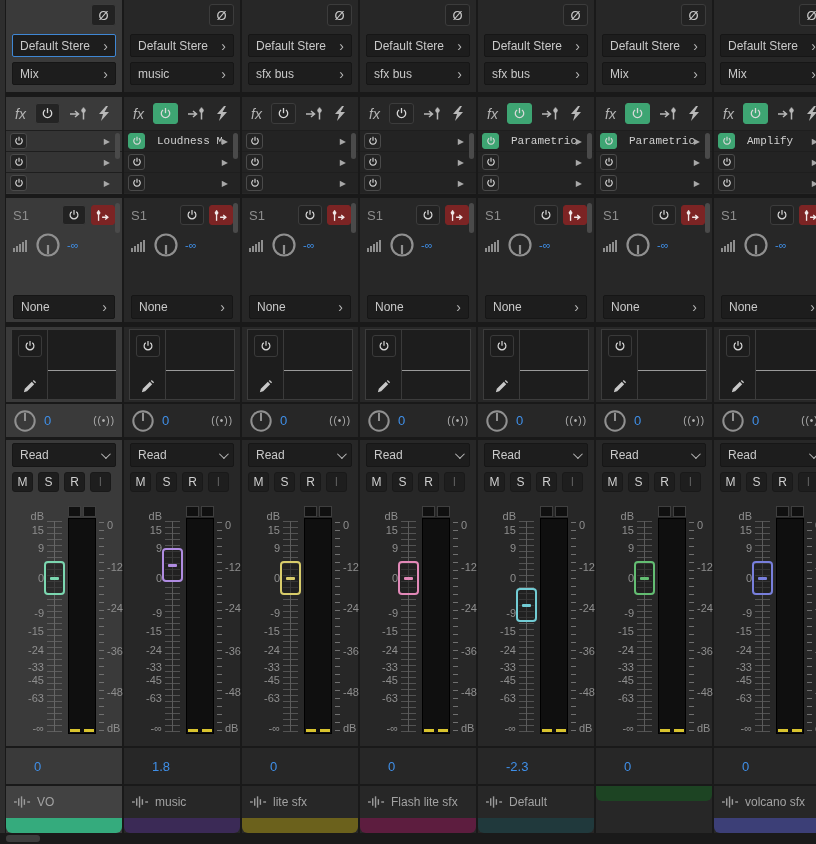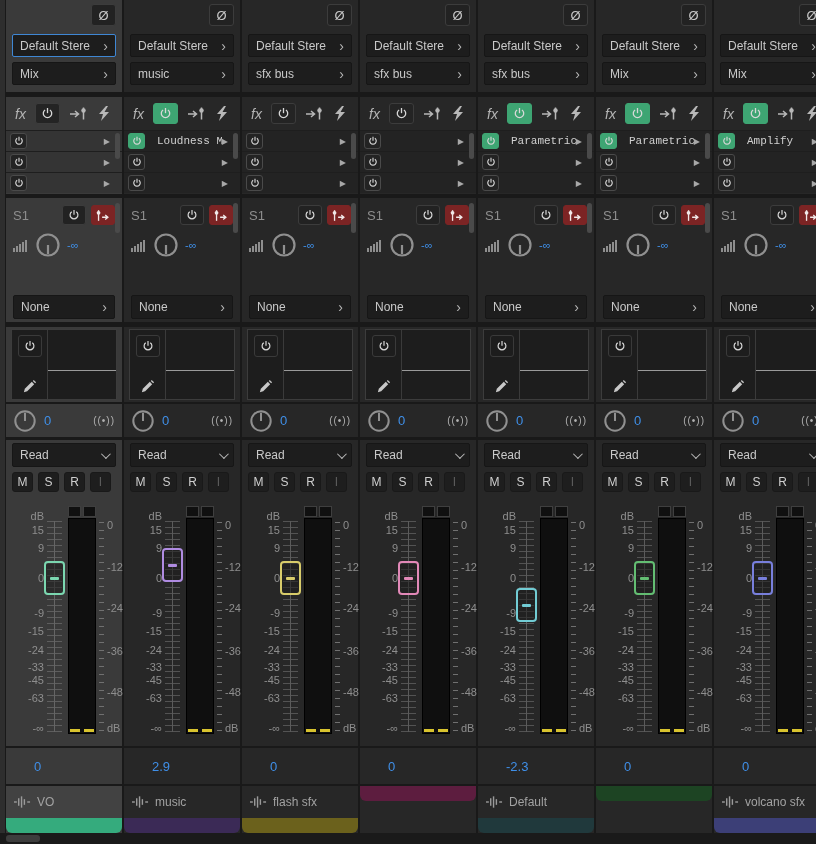--- a/index.html
+++ b/index.html
@@ -552,21 +552,21 @@
       <div class="rule-r"></div>
       <span class="fr" style="top:19px">0</span>
       <span class="fr" style="top:61px">-12</span>
       <span class="fr" style="top:102px">-24</span>
       <span class="fr" style="top:145px">-36</span>
       <span class="fr" style="top:186px">-48</span>
       <span class="fr" style="top:222px">dB</span>
     </div>
 
     <div class="sec vol">
-      <span class="blue">2.9</span>
+      <span class="blue">1.8</span>
     </div>
 
     <div class="gap g2"></div>
 
     <div class="sec name">
       <svg width="17" height="14" viewBox="0 0 18 14">
         <path d="M0 7 H3" stroke="#9a9a9a" stroke-width="1.5"></path>
         <path d="M5 3 V11" stroke="#9a9a9a" stroke-width="1.5"></path>
         <path d="M8 1 V13" stroke="#9a9a9a" stroke-width="1.5"></path>
         <path d="M11 4 V10" stroke="#9a9a9a" stroke-width="1.5"></path>
@@ -788,21 +788,21 @@
     <div class="gap g2"></div>
 
     <div class="sec name">
       <svg width="17" height="14" viewBox="0 0 18 14">
         <path d="M0 7 H3" stroke="#9a9a9a" stroke-width="1.5"></path>
         <path d="M5 3 V11" stroke="#9a9a9a" stroke-width="1.5"></path>
         <path d="M8 1 V13" stroke="#9a9a9a" stroke-width="1.5"></path>
         <path d="M11 4 V10" stroke="#9a9a9a" stroke-width="1.5"></path>
         <path d="M14 7 H17" stroke="#9a9a9a" stroke-width="1.5"></path>
       </svg>
-      <span>flash sfx</span>
+      <span>lite sfx</span>
     </div>
 
     <div class="color-bar" style="background: rgb(107, 97, 28);"></div>
   </div>
 
   <div class="strip">
 
     <div class="sec header">
       <div class="phase-row">
         <button class="sq-btn phase">
@@ -1003,20 +1003,30 @@
       <span class="fr" style="top:186px">-48</span>
       <span class="fr" style="top:222px">dB</span>
     </div>
 
     <div class="sec vol">
       <span class="blue">0</span>
     </div>
 
     <div class="gap g2"></div>
 
+    <div class="sec name">
+      <svg width="17" height="14" viewBox="0 0 18 14">
+        <path d="M0 7 H3" stroke="#9a9a9a" stroke-width="1.5"></path>
+        <path d="M5 3 V11" stroke="#9a9a9a" stroke-width="1.5"></path>
+        <path d="M8 1 V13" stroke="#9a9a9a" stroke-width="1.5"></path>
+        <path d="M11 4 V10" stroke="#9a9a9a" stroke-width="1.5"></path>
+        <path d="M14 7 H17" stroke="#9a9a9a" stroke-width="1.5"></path>
+      </svg>
+      <span>Flash lite sfx</span>
+    </div>
 
     <div class="color-bar" style="background: rgb(93, 29, 63);"></div>
   </div>
 
   <div class="strip">
 
     <div class="sec header">
       <div class="phase-row">
         <button class="sq-btn phase">
             <span>Ø</span>

